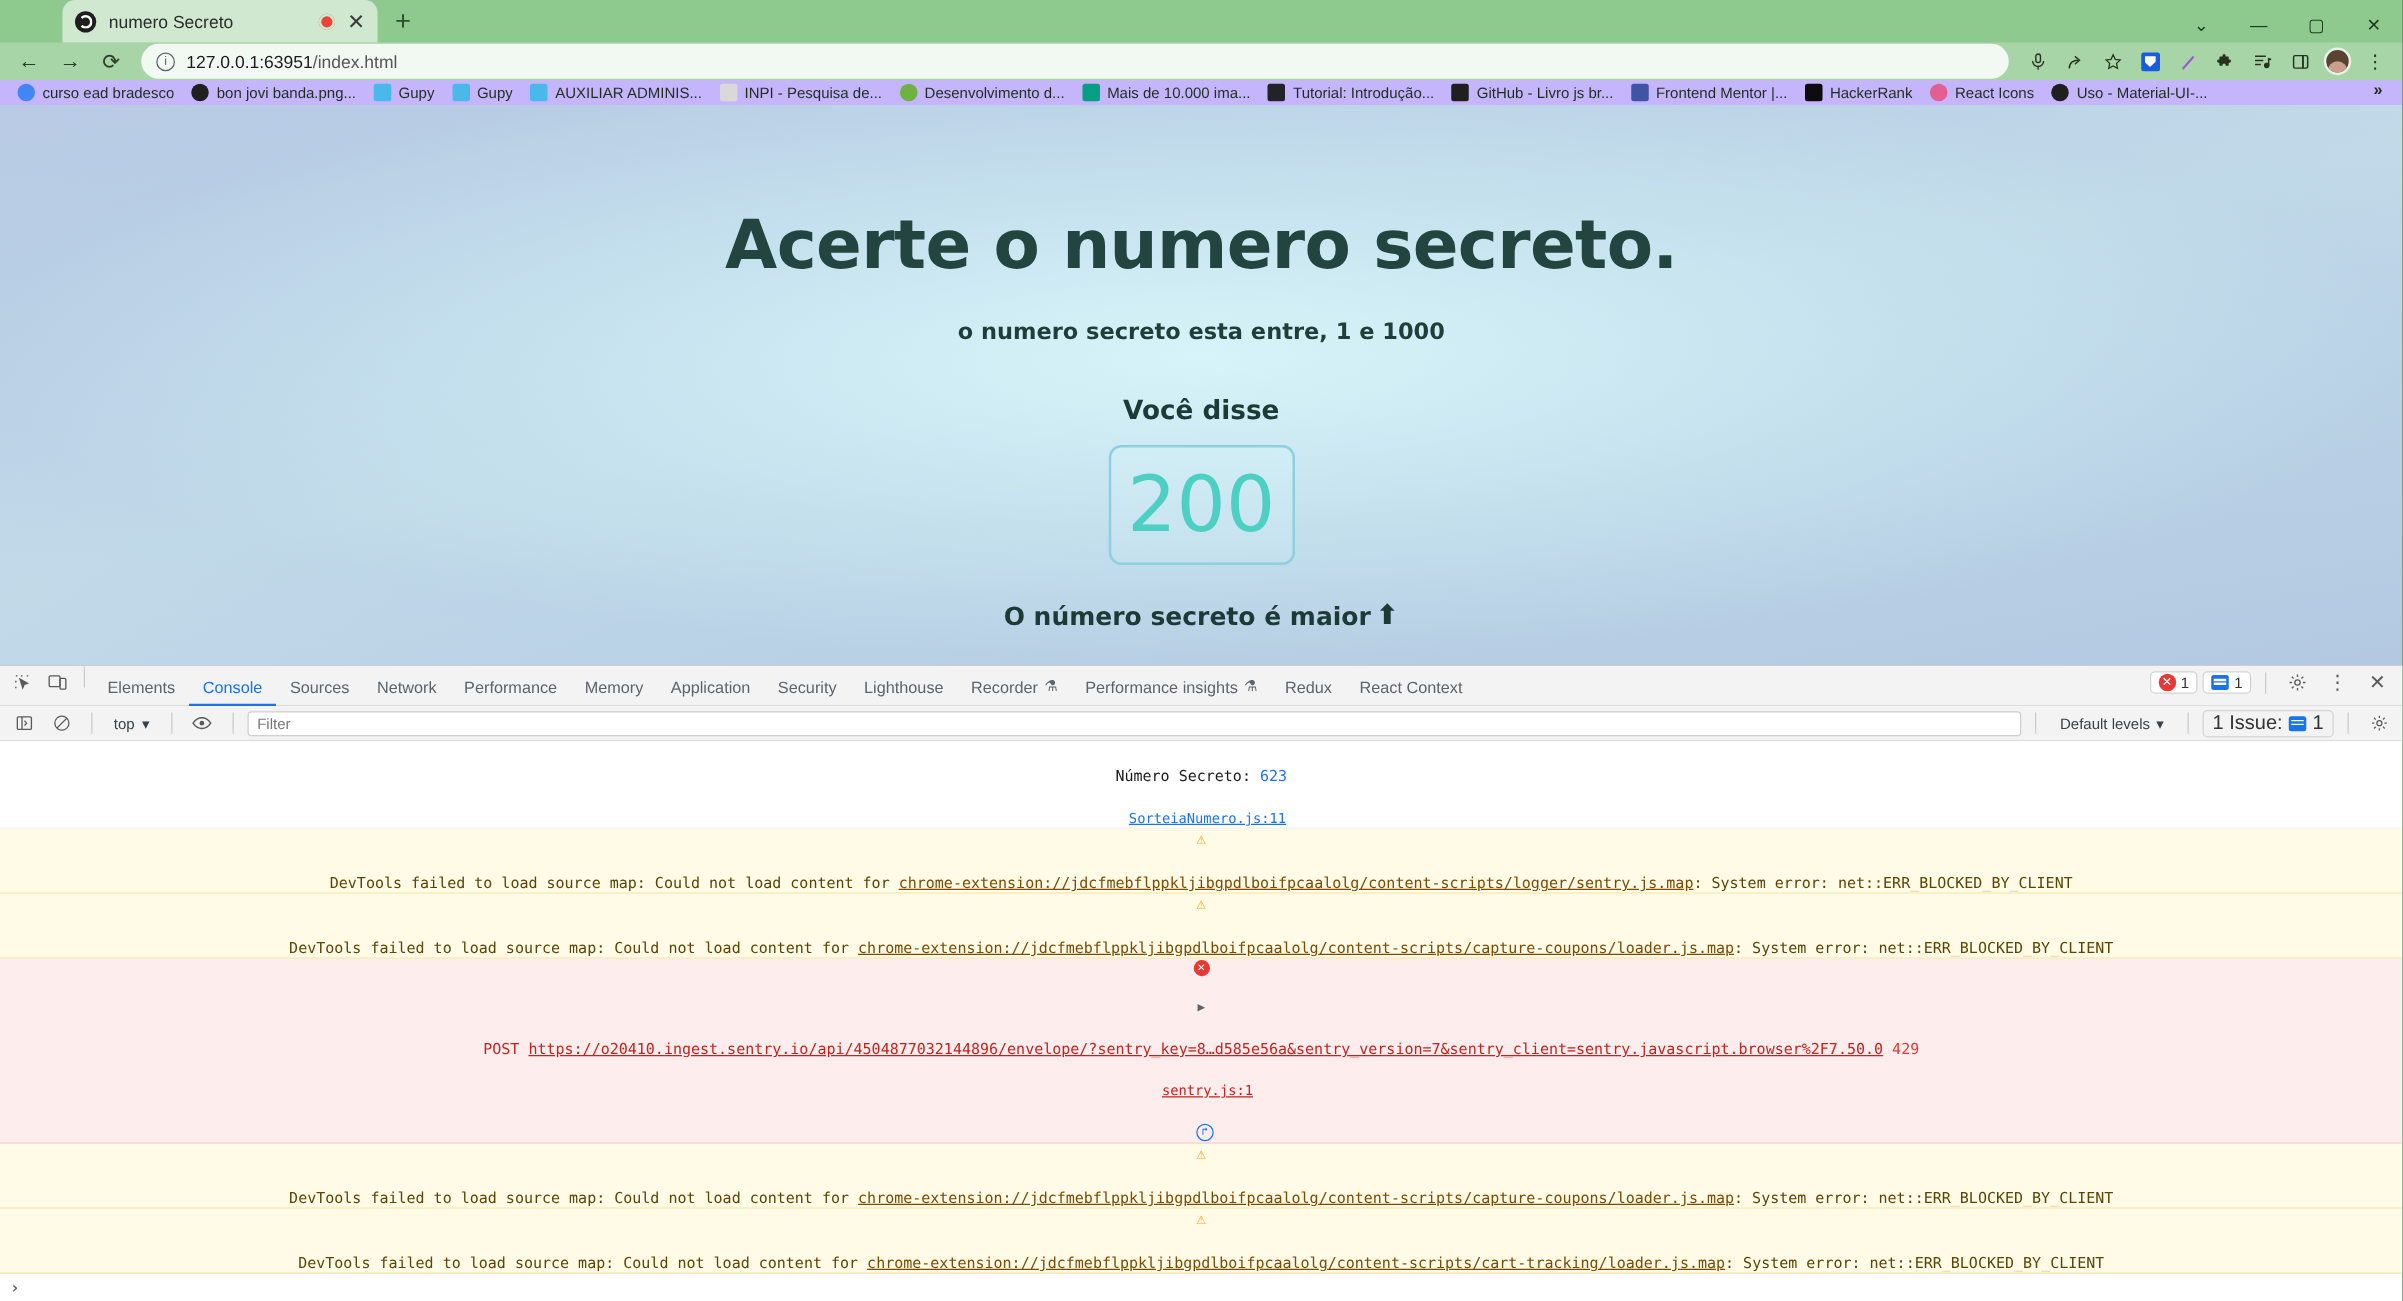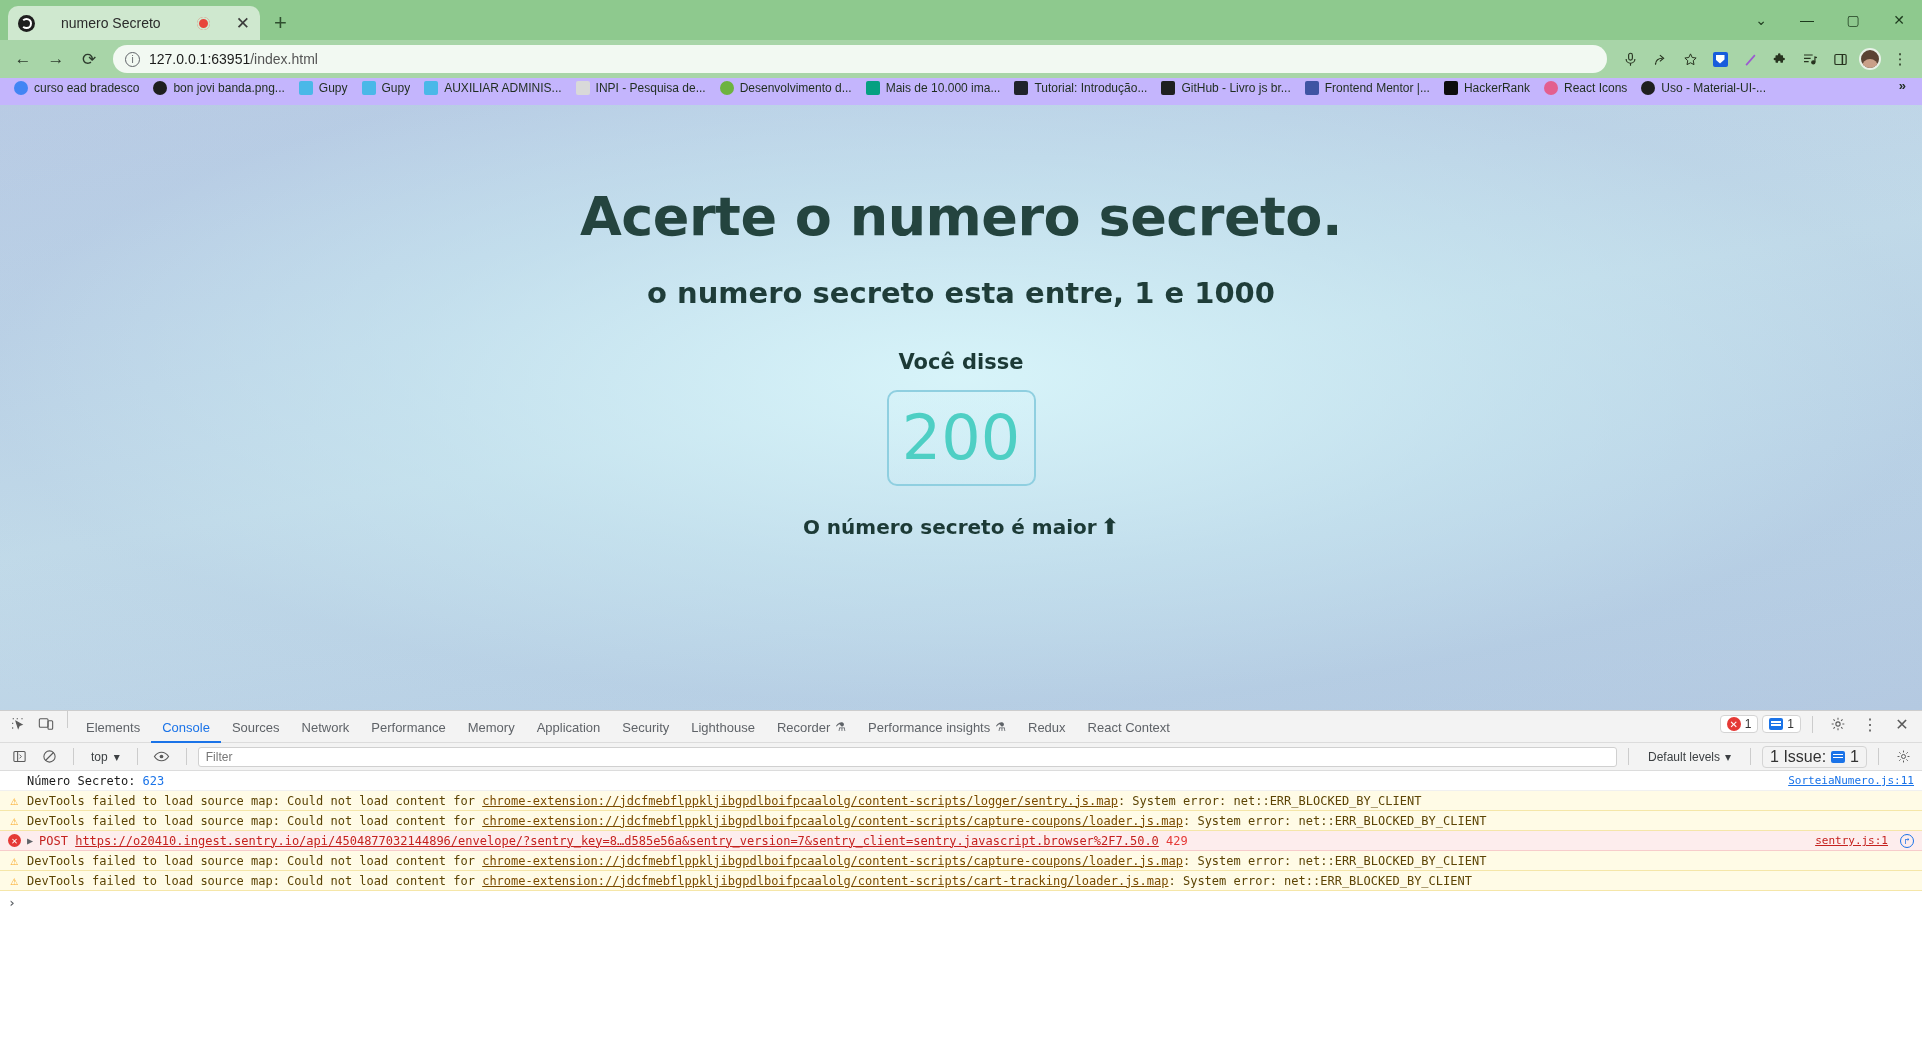--- a/index.html
+++ b/index.html
@@ -9,22 +9,22 @@
     font-family: "Liberation Sans", sans-serif;
     background: #000;
   }
 
   
   .browser { width: 1922px; height: 1041px; display: flex; flex-direction: column; background:#a8d5a8; }
 
   .tabstrip { height: 40px; background:#8ec98e; display:flex; align-items:flex-end; padding-left:8px; position:relative;}
   .tab {
     height: 34px; width: 252px; background:#cfe8cf; border-radius: 10px 10px 0 0;
-    display:flex; align-items:center; gap:26px; padding:0 10px;
-    font-size: 14px; color:#2b2b2b; position:relative;
+    display:flex; align-items:center; gap:10px; padding:0 10px;
+    font-size: 14px; color:#2b2b2b; position:relative;margin-left:42px;
   }
   .tab-favicon { width:17px; height:17px; border-radius:50%; background:#1e1e1e; position:relative; flex:none;}
   .tab-favicon::after{content:""; position:absolute; inset:3px; border-radius:50%; border:2px solid #fff; border-left-color:transparent;}
   .tab-title { flex:1; white-space:nowrap; overflow:hidden; text-overflow:ellipsis; font-size:14px;}
   .tab-rec { width:13px;height:13px;border-radius:50%;background:#e8443a; flex:none; box-shadow: inset 0 0 0 2px #cfe8cf;}
   .tab-close { font-size:17px; line-height:1; color:#3c3c3c; flex:none; cursor:pointer;}
   .newtab { font-size:22px; color:#2f4f2f; margin-left:14px; margin-bottom:4px; cursor:pointer; }
   .winbtns { position:absolute; right:0; top:0; height:40px; display:flex; }
   .winbtn { width:46px; height:40px; display:flex; align-items:center; justify-content:center; color:#1d3a1d; font-size:14px; cursor:pointer;}
 
@@ -51,21 +51,21 @@
   
   .viewport {
     height: 605px; position:relative; overflow:hidden;
     background:
       radial-gradient(ellipse 70% 75% at 50% 45%, rgba(216,245,250,0.95) 0%, rgba(200,232,242,0.55) 42%, rgba(160,195,225,0.10) 72%, rgba(150,185,220,0) 100%),
       linear-gradient(170deg, #b9cbe4 0%, #bdd2e6 25%, #c3dbe9 48%, #bcd3e6 70%, #b4c9e1 100%);
     display:flex; flex-direction:column; align-items:center;
     font-family: "DejaVu Sans", sans-serif;
   }
   .h1 { font-size:54px; font-weight:bold; color:#24443f; margin-top:80px; letter-spacing:-0.5px; }
-  .h3 { font-size:29px; font-weight:bold; color:#1f3d39; margin-top:28px; }
+  .h3 { font-size:18px; font-weight:bold; color:#1f3d39; margin-top:28px; }
   .h4 { font-size:21px; font-weight:bold; color:#1c3a36; margin-top:40px; }
   .numbox {
     margin-top:16px; width:149px; height:96px; border:2px solid #8fcfe0; border-radius:10px;
     display:flex; align-items:center; justify-content:center;
     background: linear-gradient(180deg, rgba(214,243,249,0.45), rgba(205,235,245,0.25));
   }
   .numbox .value { font-size:62px; font-weight:normal; color:#4ecfc4; line-height:1; }
   .hint { font-size:20px; font-weight:bold; color:#1c3a36; margin-top:28px; display:flex; align-items:center; gap:4px;}
   .hint .arrow { font-size:22px; }
 
@@ -84,21 +84,21 @@
   .sq-msg::after{content:"";position:absolute;left:2px;top:3px;width:10px;height:1.5px;background:#fff;box-shadow:0 3px 0 #fff;}
 
   .dt-console-bar { height:28px; background:#f3f3f3; border-bottom:1px solid #dcdcdc; display:flex; align-items:center; gap:4px; padding:0 6px; }
   .cb-icon { width:26px;height:22px; display:flex;align-items:center;justify-content:center; color:#5a5a5a; cursor:pointer;}
   .ctx-select { display:flex; align-items:center; gap:6px; font-size:12px; color:#3c4043; padding:0 6px; cursor:pointer;}
   .filter-input { flex:1; height:20px; background:#fff; border:1px solid #d0d0d0; border-radius:3px; padding:0 7px; font-size:12px; color:#777; display:flex; align-items:center;}
   .levels { font-size:12px; color:#3c4043; display:flex; align-items:center; gap:5px; padding:0 8px; cursor:pointer; white-space:nowrap;}
   .issues-pill { display:flex; align-items:center; gap:5px; border:1px solid #d4d4d4; border-radius:4px; padding:1px 7px; font-size:16px; color:#333; cursor:pointer;}
 
   .console-body { flex:1; overflow:hidden; font-family:"DejaVu Sans Mono", monospace; font-size:12px; }
-  .log-row { min-height:20px; display:flex; align-items:center; padding:1px 8px 1px 8px; border-bottom:1px solid #f0f0f0; position:relative; gap:6px;}
+  .log-row { min-height:20px; display:flex; align-items:center; padding:1px 8px 1px 8px; border-bottom:1px solid #f0f0f0; position:relative; gap:20px;flex-direction:column;}
   .log-row.info { background:#fff; }
   .log-row.warn { background:#fffbe6; border-bottom-color:#f5e6a8; }
   .log-row.error { background:#fdeded; border-bottom-color:#f7cccc; }
   .log-msg { flex:1; white-space:nowrap; overflow:hidden; color:#1a1a1a; }
   .log-row.warn .log-msg { color:#5c4404; }
   .log-row.error .log-msg { color:#c5221f; }
   .ico-warn { color:#f9a825; font-size:13px; flex:none; width:13px; text-align:center;}
   .ico-err { width:13px;height:13px;border-radius:50%;background:#e53935;color:#fff;font-size:10px;display:flex;align-items:center;justify-content:center;flex:none;}
   .log-src { color:#1a73e8; text-decoration:underline; font-size:11px; margin-left:10px; flex:none; cursor:pointer;}
   .lnk { color:#7b4b00; text-decoration:underline; }

